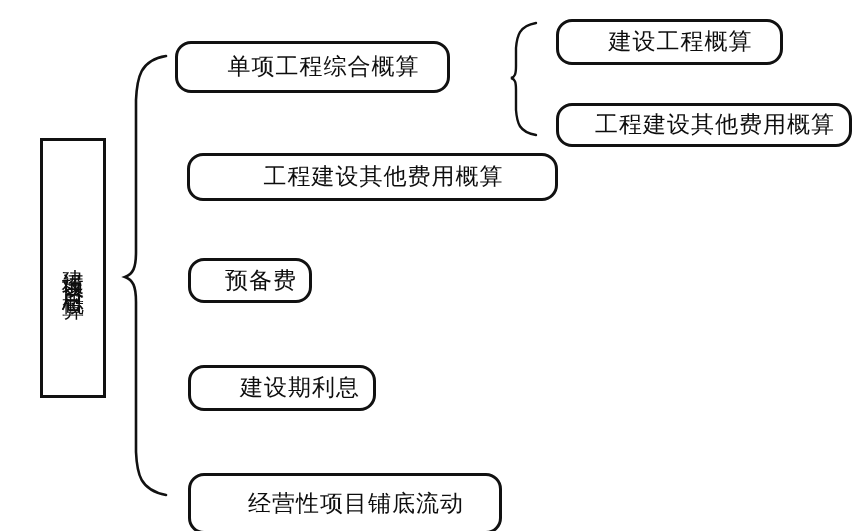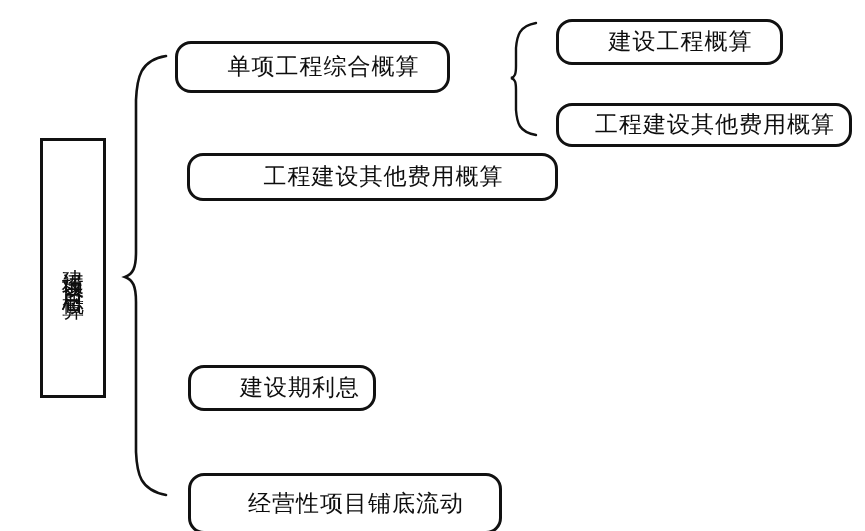--- a/index.html
+++ b/index.html
@@ -79,20 +79,23 @@
   </svg>
 
   <div class="node h" style="left:175px; top:41px; width:275px; height:52px;">
     <span>单项工程综合概算</span>
   </div>
 
   <div class="node h" style="left:187px; top:153px; width:371px; height:48px;">
     <span>工程建设其他费用概算</span>
   </div>
 
+  <div class="node h" style="left:188px; top:258px; width:124px; height:45px;">
+    <span>预备费</span>
+  </div>
 
   <div class="node h" style="left:188px; top:365px; width:188px; height:46px;padding-left:36px;">
     <span>建设期利息</span>
   </div>
 
   <div class="node h" style="left:188px; top:473px; width:314px; height:61px;">
     <span>经营性项目铺底流动</span>
   </div>
 
   <div class="node h" style="left:556px; top:19px; width:227px; height:46px;">

